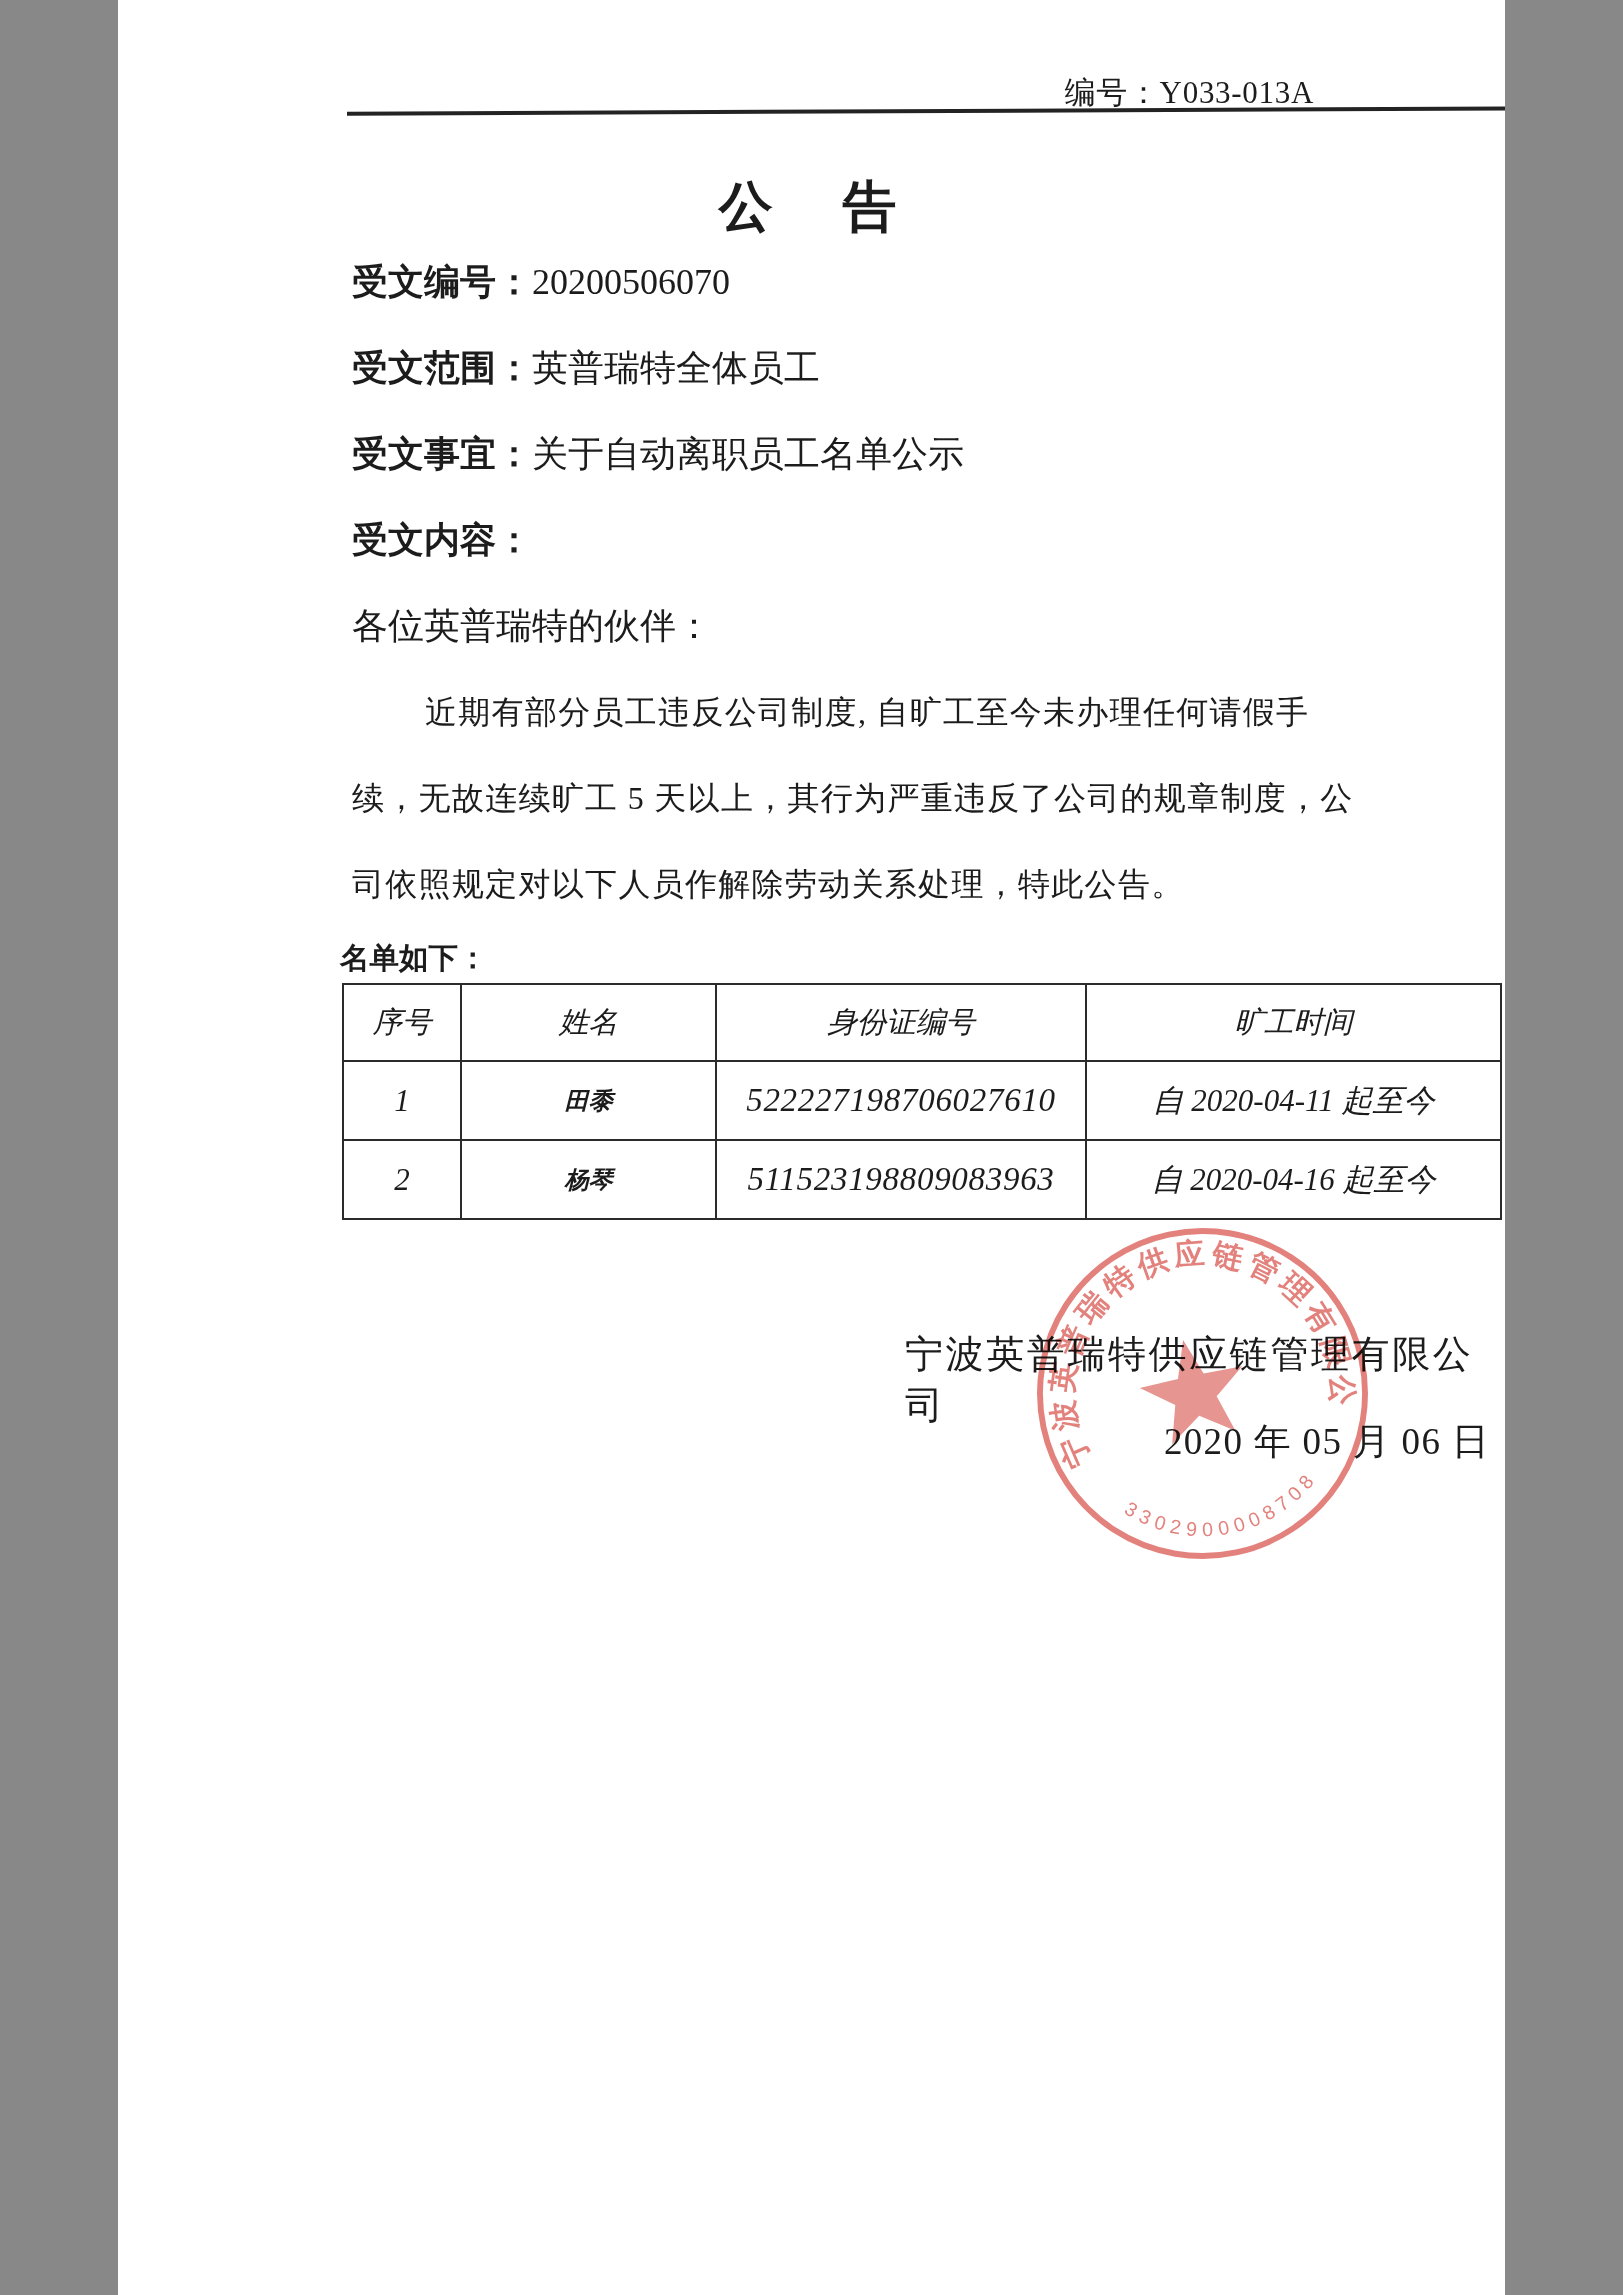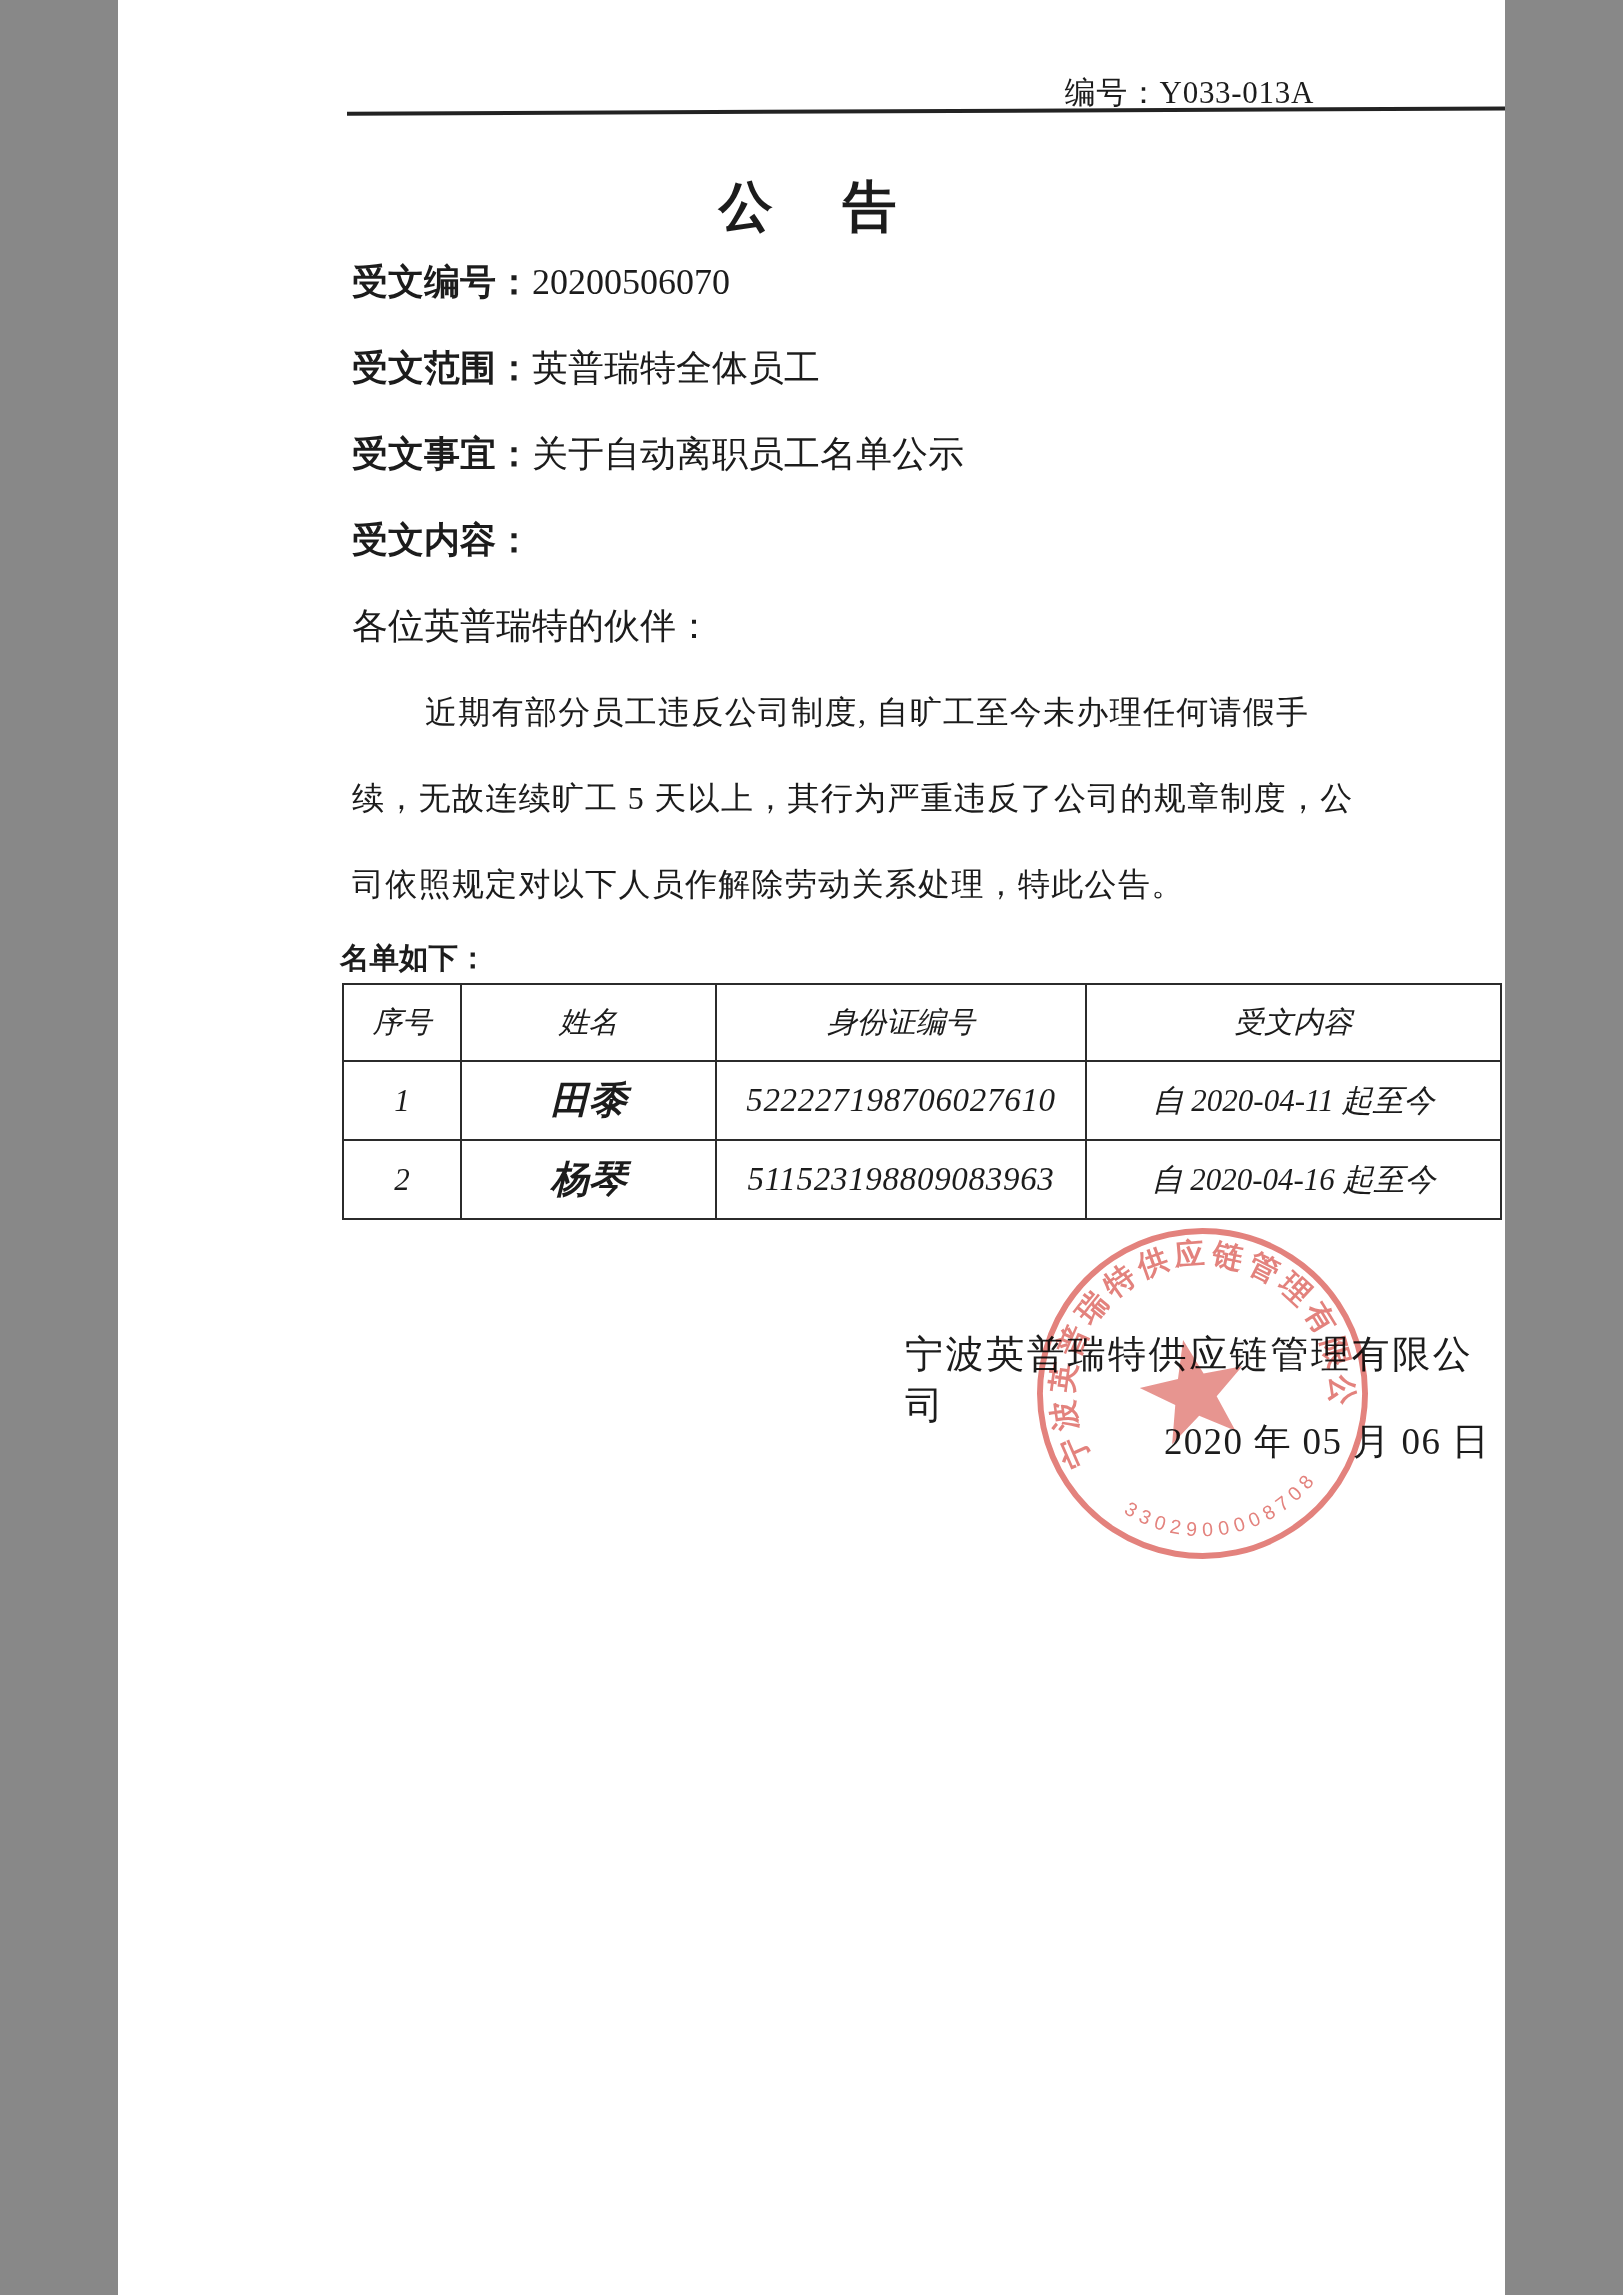--- a/index.html
+++ b/index.html
@@ -55,21 +55,21 @@
     border:2px solid #2b2b2b;
     text-align:center;vertical-align:middle;
     padding:0;
   }
   table.roster{border:2.6px solid #232323;font-style:italic;}
   table.roster th{
     height:75px;font-weight:400;font-size:29.5px;
   }
   table.roster td{height:77px;}
   td.idx{font-size:31px;}
-  td.person{font-size:38px;font-weight:700;font-family:"Liberation Sans","DejaVu Sans",sans-serif;}
+  td.person{font-size:24px;font-weight:700;font-family:"Liberation Sans","DejaVu Sans",sans-serif;}
   td.idcard{font-size:33px;letter-spacing:0.7px;}
   td.period{font-size:31px;}
   .company{
     position:absolute;left:787px;top:1329px;
     font-size:38px;letter-spacing:2.6px;font-weight:400;
   }
   .date{
     position:absolute;left:1046px;top:1417px;
     font-size:37px;letter-spacing:1.3px;
   }
@@ -132,21 +132,21 @@
       <col style="width:118px">
         <col style="width:255px">
         <col style="width:370px">
         <col style="width:415px">
     </colgroup>
     <thead>
       <tr>
         <th>序号</th>
         <th>姓名</th>
         <th>身份证编号</th>
-        <th>受文内容</th>
+        <th>旷工时间</th>
       </tr>
     </thead>
     <tbody>
       <tr>
         <td class="idx">1</td>
         <td class="person">田黍</td>
         <td class="idcard">522227198706027610</td>
         <td class="period">自 2020-04-11 起至今</td>
       </tr>
       <tr>

